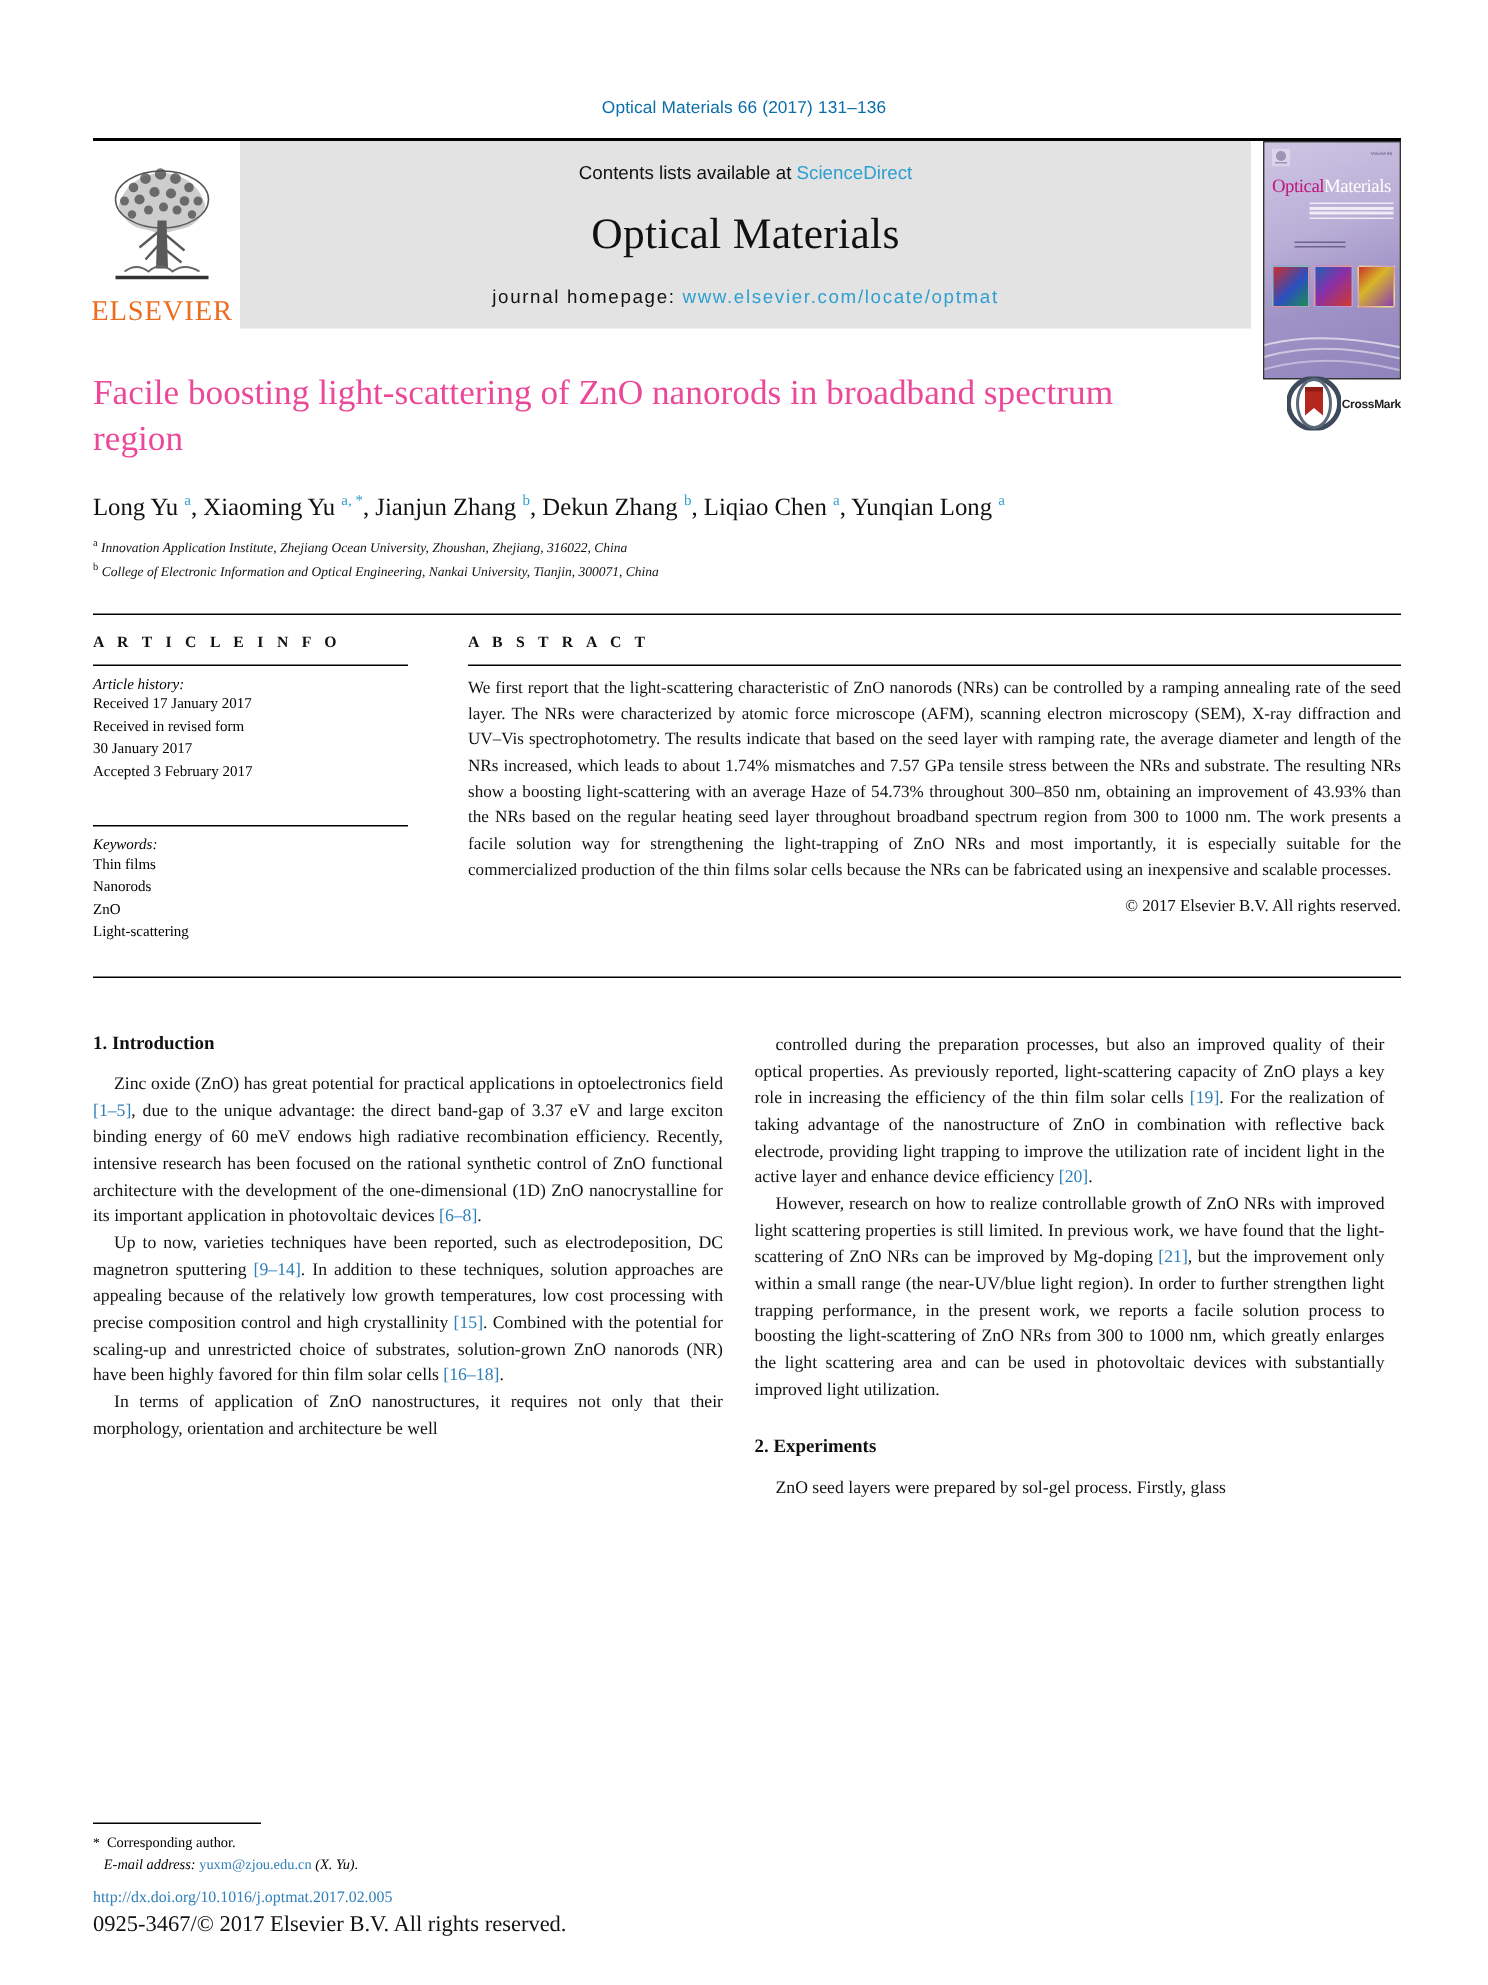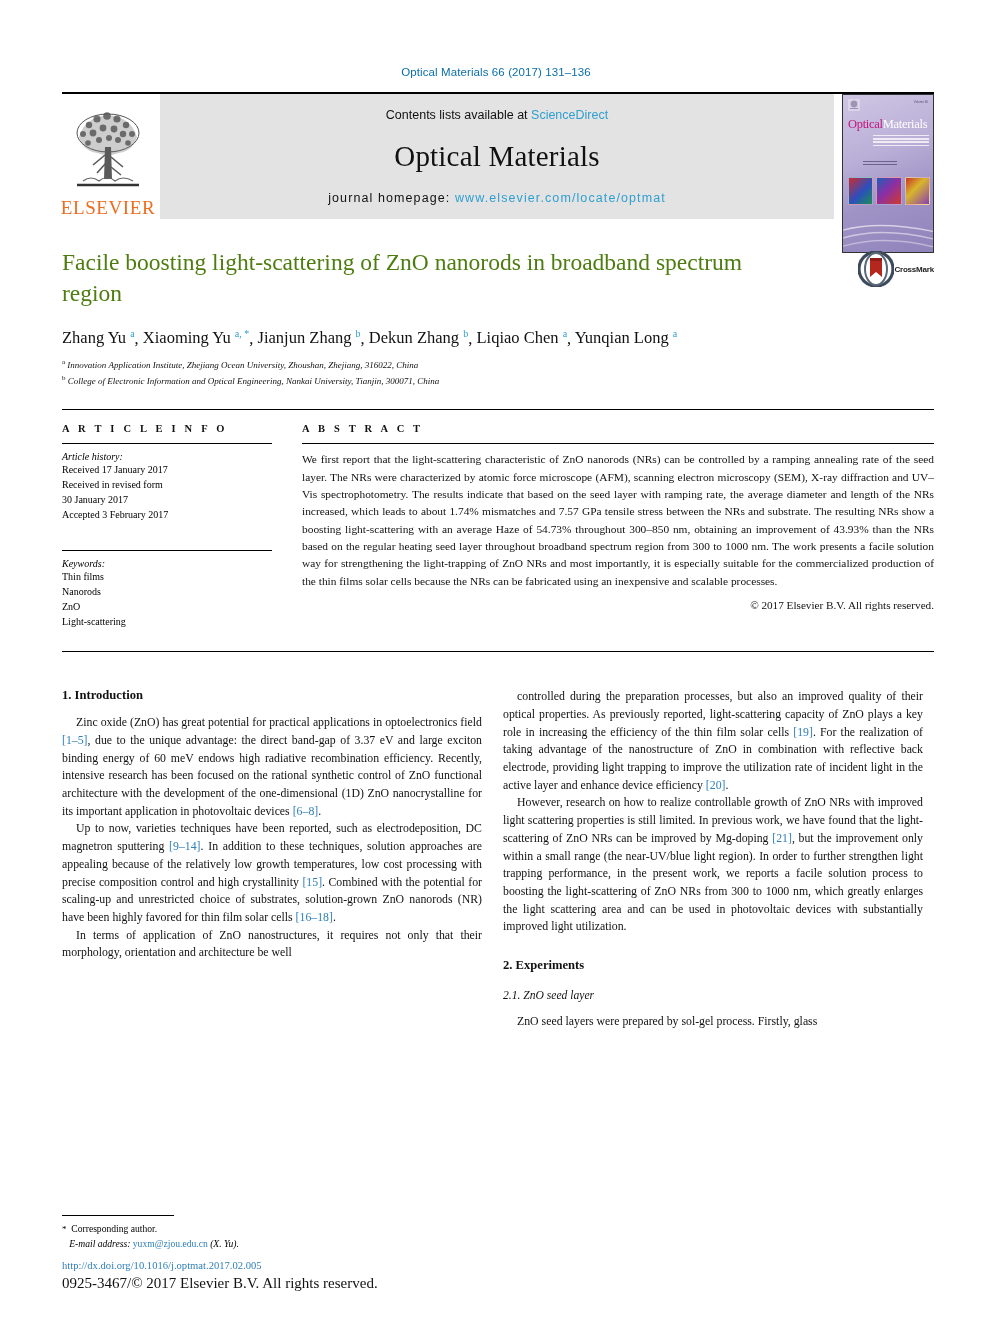--- a/index.html
+++ b/index.html
@@ -109,21 +109,21 @@
   .cov-p2 { background: linear-gradient(135deg,#1f5fb5,#8a2fa8 45%,#d03a2a); }
   .cov-p3 { background: linear-gradient(135deg,#c9342a,#d8b62a 40%,#8b3fb0); }
   .cov-wave { bottom: -2px; left: -6px; width: 108px; height: 36px; }
 
   
   .title-area { margin: 28px 58px 0 62px; position: relative; }
   .art-title {
     font-family: "Liberation Serif", serif;
     font-size: 23.5px;
     line-height: 1.33;
-    color: #4d7c0f;
+    color: #ec4899;
     max-width: 700px;
     font-weight: normal;
     margin: 0;
   }
   .crossmark {
     position: absolute;
     right: 0; top: 4px;
     display: flex; align-items: center; gap: 0;
   }
   .cm-mark { width: 36px; height: 36px; display: block; }
@@ -141,21 +141,21 @@
 
   .affils { margin-top: 9px; font-size: 9px; font-style: italic; line-height: 1.55; color: #111; }
   .affils sup { font-style: normal; font-size: 7px; vertical-align: super; }
 
   
   .info-abstract {
     margin: 20px 58px 0 62px;
     border-top: 1px solid #000;
     padding-top: 13px;
     display: flex;
-    gap: 8px;
+    gap: 18px;
   }
   .col-info { width: 232px; flex: 0 0 232px; padding-right: 22px; }
   .col-abs { flex: 1 1 auto; }
 
   .sec-label {
     font-family: "Liberation Serif", serif;
     font-size: 10.5px;
     font-weight: bold;
     letter-spacing: 3.2px;
     color: #111;
@@ -327,21 +327,21 @@
         <circle cx="18" cy="18" r="17" fill="#ffffff"></circle>
         <circle cx="18" cy="18" r="17" fill="none" stroke="#3d4a5c" stroke-width="3.2"></circle>
         <ellipse cx="18" cy="18" rx="11" ry="16" fill="none" stroke="#5a6878" stroke-width="2"></ellipse>
         <path d="M12 7 L24 7 L24 26 L18 21 L12 26 Z" fill="#b4271f"></path>
         <path d="M12 7 L24 7 L24 10 L12 10 Z" fill="#8f1c16"></path>
       </svg>
       <span class="cm-text">CrossMark</span>
     </div>
 
     <div class="authors">
-      <span><span>Zhang Yu</span> <sup>a</sup></span>,
+      <span><span>Long Yu</span> <sup>a</sup></span>,
       <span><span>Xiaoming Yu</span> <sup class="star">a, *</sup></span>,
       <span><span>Jianjun Zhang</span> <sup>b</sup></span>,
       <span><span>Dekun Zhang</span> <sup>b</sup></span>,
       <span><span>Liqiao Chen</span> <sup>a</sup></span>,
       <span><span>Yunqian Long</span> <sup>a</sup></span>
     </div>
 
     <div class="affils">
       <div><sup>a</sup> <span>Innovation Application Institute, Zhejiang Ocean University, Zhoushan, Zhejiang, 316022, China</span></div>
       <div><sup>b</sup> <span>College of Electronic Information and Optical Engineering, Nankai University, Tianjin, 300071, China</span></div>
@@ -385,21 +385,20 @@
       <div class="h2">1.  Introduction</div>
       <p class="para">Zinc oxide (ZnO) has great potential for practical applications in optoelectronics field <span class="cite">[1–5]</span>, due to the unique advantage: the direct band-gap of 3.37 eV and large exciton binding energy of 60 meV endows high radiative recombination efficiency. Recently, intensive research has been focused on the rational synthetic control of ZnO functional architecture with the development of the one-dimensional (1D) ZnO nanocrystalline for its important application in photovoltaic devices <span class="cite">[6–8]</span>.</p>
       <p class="para">Up to now, varieties techniques have been reported, such as electrodeposition, DC magnetron sputtering <span class="cite">[9–14]</span>. In addition to these techniques, solution approaches are appealing because of the relatively low growth temperatures, low cost processing with precise composition control and high crystallinity <span class="cite">[15]</span>. Combined with the potential for scaling-up and unrestricted choice of substrates, solution-grown ZnO nanorods (NR) have been highly favored for thin film solar cells <span class="cite">[16–18]</span>.</p>
       <p class="para">In terms of application of ZnO nanostructures, it requires not only that their morphology, orientation and architecture be well</p>
     </div>
 
     <div class="col">
       <p class="para">controlled during the preparation processes, but also an improved quality of their optical properties. As previously reported, light-scattering capacity of ZnO plays a key role in increasing the efficiency of the thin film solar cells <span class="cite">[19]</span>. For the realization of taking advantage of the nanostructure of ZnO in combination with reflective back electrode, providing light trapping to improve the utilization rate of incident light in the active layer and enhance device efficiency <span class="cite">[20]</span>.</p>
       <p class="para">However, research on how to realize controllable growth of ZnO NRs with improved light scattering properties is still limited. In previous work, we have found that the light-scattering of ZnO NRs can be improved by Mg-doping <span class="cite">[21]</span>, but the improvement only within a small range (the near-UV/blue light region). In order to further strengthen light trapping performance, in the present work, we reports a facile solution process to boosting the light-scattering of ZnO NRs from 300 to 1000 nm, which greatly enlarges the light scattering area and can be used in photovoltaic devices with substantially improved light utilization.</p>
       <div class="h2 spaced">2.  Experiments</div>
-      <div class="h3">2.1.  ZnO seed layer</div>
       <p class="para">ZnO seed layers were prepared by sol-gel process. Firstly, glass</p>
     </div>
   </div>
 
   <div class="footnote">
     <div class="fn-rule"></div>
     <div class="fn-line">
       <span class="star">*</span>&nbsp; <span>Corresponding author.</span>
     </div>
     <div class="fn-line fn-email">

